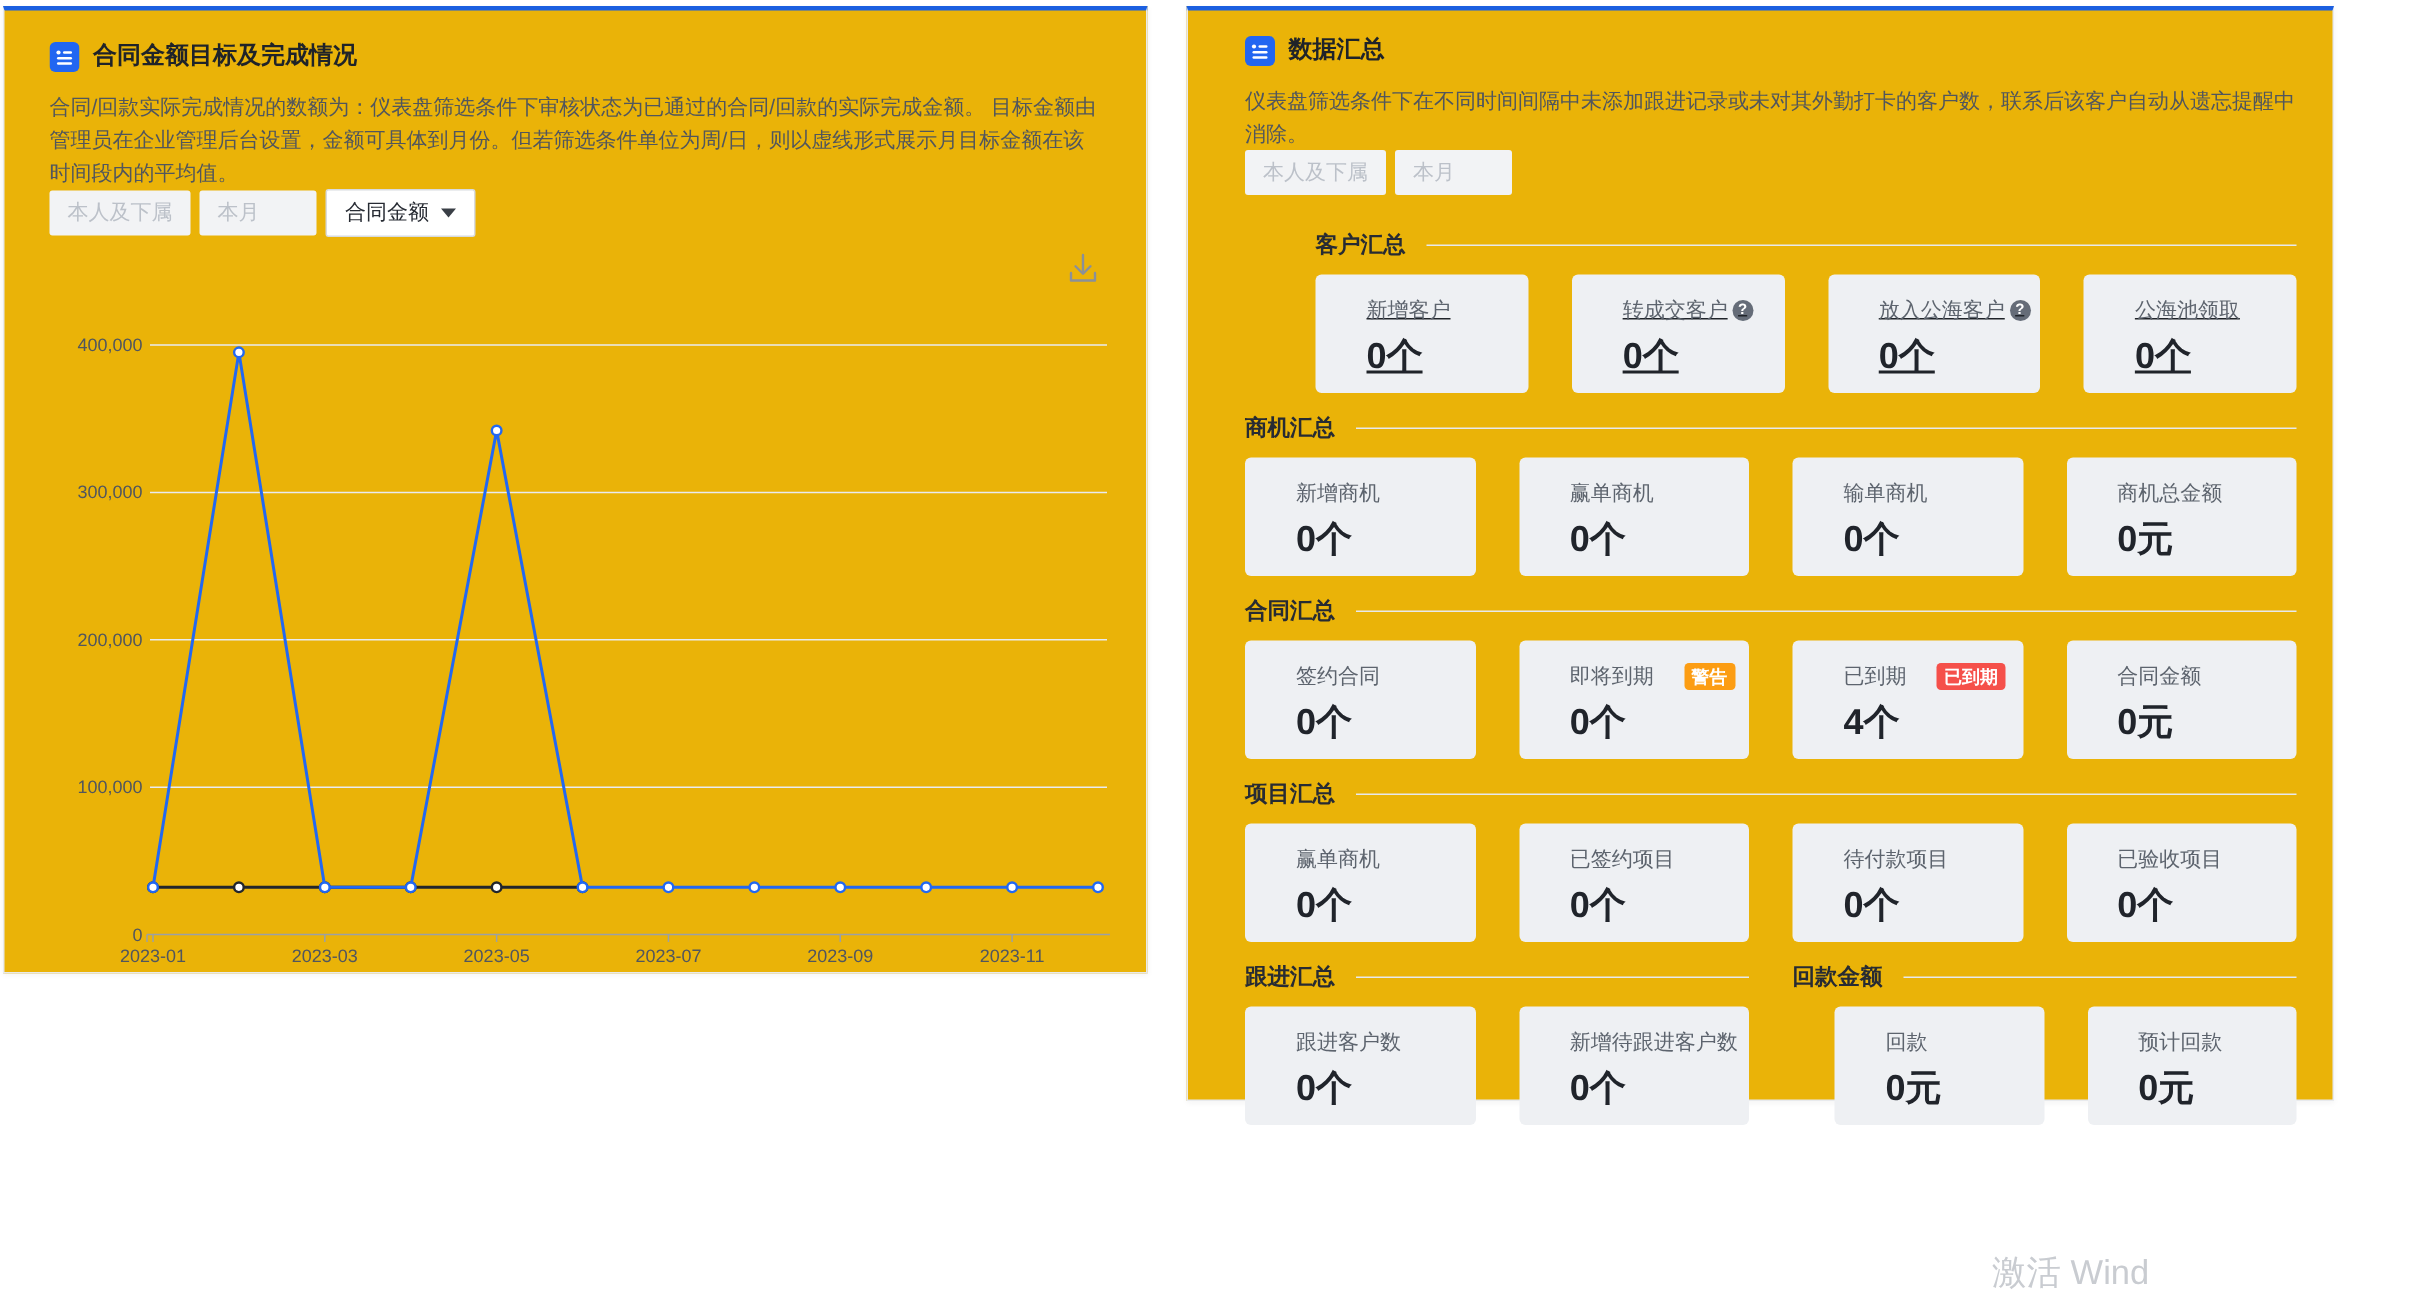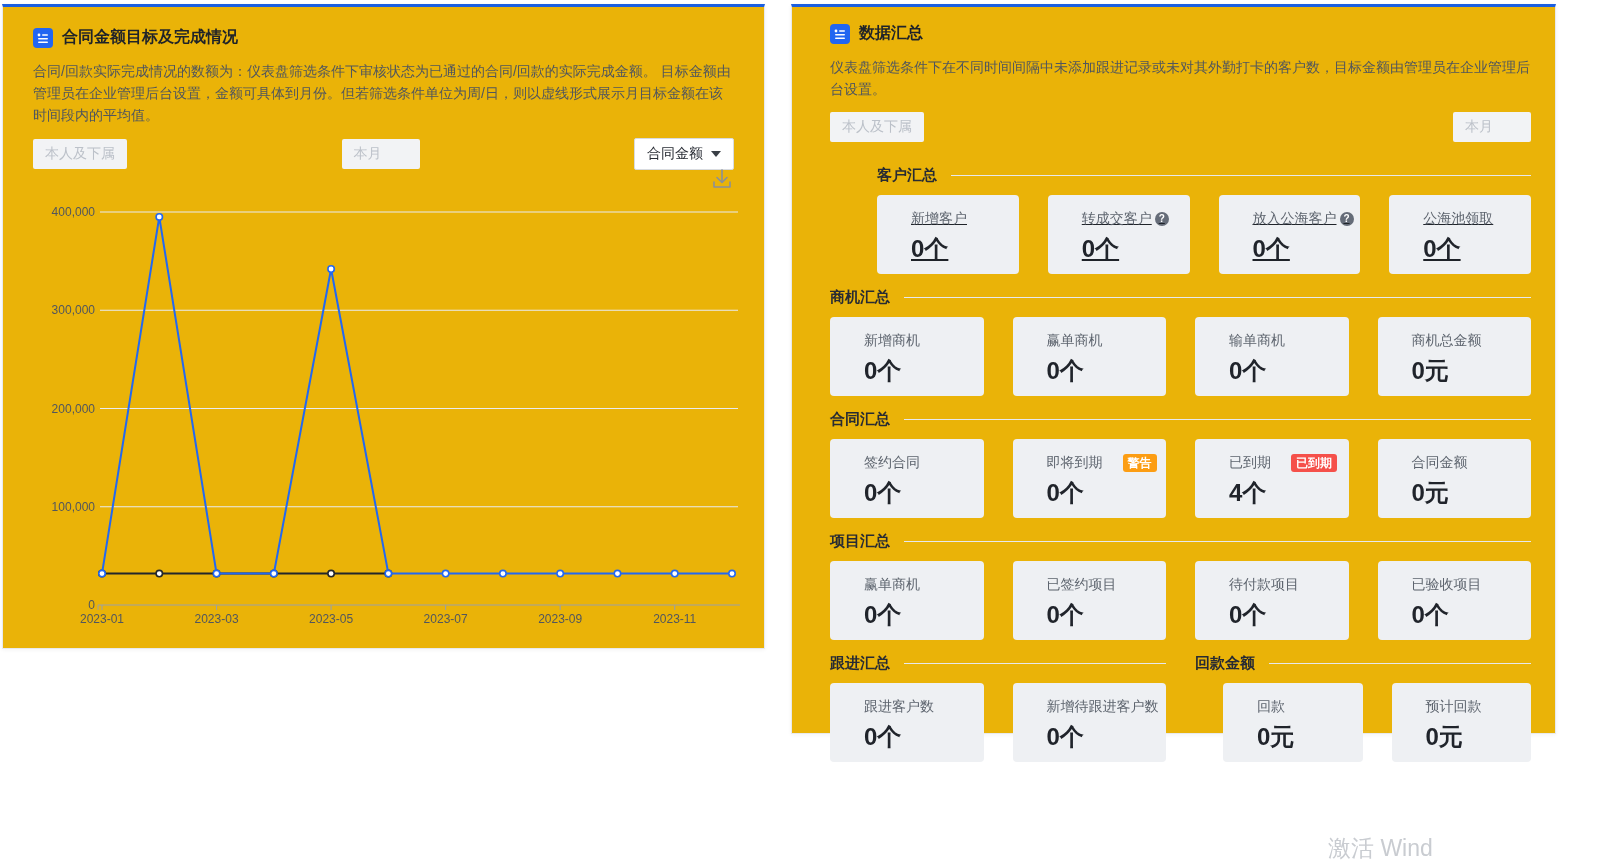--- a/index.html
+++ b/index.html
@@ -6,33 +6,33 @@
   html,body { width:1613px; height:861px; background:#fff; overflow:hidden;
     font-family:"Liberation Sans","DejaVu Sans",sans-serif; color:#1f2329; }
   .card { position:absolute; background:#eab308; border:1px solid #e8eaed;
     border-top:3px solid #1b5fe0; box-shadow:0 1px 4px rgba(31,35,41,.05); }
   #left-card  { left:2px;  top:4px; width:763px; height:645px; padding:20px 30px; }
   #right-card { left:791px; top:4px; width:765px; height:730px; padding:16px 24px 16px 38px; }
 
   .panel-head { display:flex; align-items:center; gap:9px; margin-bottom:12px; }
   .panel-icon { width:20px; height:20px; flex:0 0 20px; }
   .panel-title { font-size:16px; font-weight:700; color:#1f2329; }
-  .panel-desc { font-size:14px; line-height:22px; color:#51565d; margin-bottom:12px; }
-
-  .filter-row { display:flex; align-items:center; gap:6px; margin-bottom:10px;justify-content:space-between; }
+  .panel-desc { font-size:14px; line-height:22px; color:#51565d; margin-bottom:0; }
+
+  .filter-row { display:flex; align-items:center; gap:6px; margin-bottom:10px; }
   .btn-disabled { height:30px; min-width:78px; padding:0 12px; background:#f2f3f5;
     color:#bcc1c9; font-size:14px; display:inline-flex; align-items:center; border-radius:2px; }
   .btn-dropdown { height:32px; padding:0 12px; background:#fff; border:1px solid #d8dbe0;
     border-radius:2px; color:#272b33; font-size:14px; display:inline-flex; align-items:center;
     gap:8px; cursor:pointer; }
   .caret-down { width:0; height:0; border-left:5px solid transparent;
     border-right:5px solid transparent; border-top:6px solid #3a3f46; display:inline-block; }
 
   #download-btn { position:absolute; right:30px; top:160px; width:24px; height:26px; cursor:pointer; }
-  #chart-wrap { position:absolute; left:0; top:172px; width:761px; height:452px; }
+  #chart-wrap { position:absolute; left:0; top:190px; width:761px; height:452px; }
 
   
   #summary-sections { display:grid; grid-template-columns:repeat(4,1fr); column-gap:29px; row-gap:0; }
   .section { margin-top:14px; }
   .section-head { display:flex; align-items:center; margin-bottom:10px; }
   .section-title { font-size:15px; font-weight:600; color:#272b33; white-space:nowrap; }
   .section-rule { flex:1; height:1px; background:#e7e9ed; margin-left:14px; }
   .cards-grid { display:grid; column-gap:29px; }
   .stat-card { background:#eef0f3; border-radius:4px; height:79px; padding:15px 8px 0 34px;
     cursor:pointer; overflow:hidden; }
@@ -128,21 +128,21 @@
   <div class="panel-head">
     <svg class="panel-icon" viewBox="0 0 20 20">
       <rect x="0" y="0" width="20" height="20" rx="4" fill="#2266f1"></rect>
       <circle cx="6" cy="7" r="1.4" fill="#fff"></circle>
       <rect x="9" y="6.2" width="6" height="1.6" rx="0.8" fill="#fff"></rect>
       <rect x="5" y="10" width="10" height="1.6" rx="0.8" fill="#fff"></rect>
       <rect x="5" y="13.5" width="10" height="1.6" rx="0.8" fill="#fff"></rect>
     </svg>
     <span class="panel-title">数据汇总</span>
   </div>
-  <div class="panel-desc">仪表盘筛选条件下在不同时间间隔中未添加跟进记录或未对其外勤打卡的客户数，目标金额由管理员在企业管理后台设置。</div>
+  <div class="panel-desc">仪表盘筛选条件下在不同时间间隔中未添加跟进记录或未对其外勤打卡的客户数，联系后该客户自动从遗忘提醒中消除。</div>
   <div class="filter-row">
     <span class="btn-disabled">本人及下属</span>
     <span class="btn-disabled">本月</span>
   </div>
   <div id="summary-sections">
       <div class="section" style="grid-column: span 4; padding-left: 47px;">
         <div class="section-head">
           <span class="section-title">客户汇总</span>
           <div class="section-rule"></div>
         </div>

